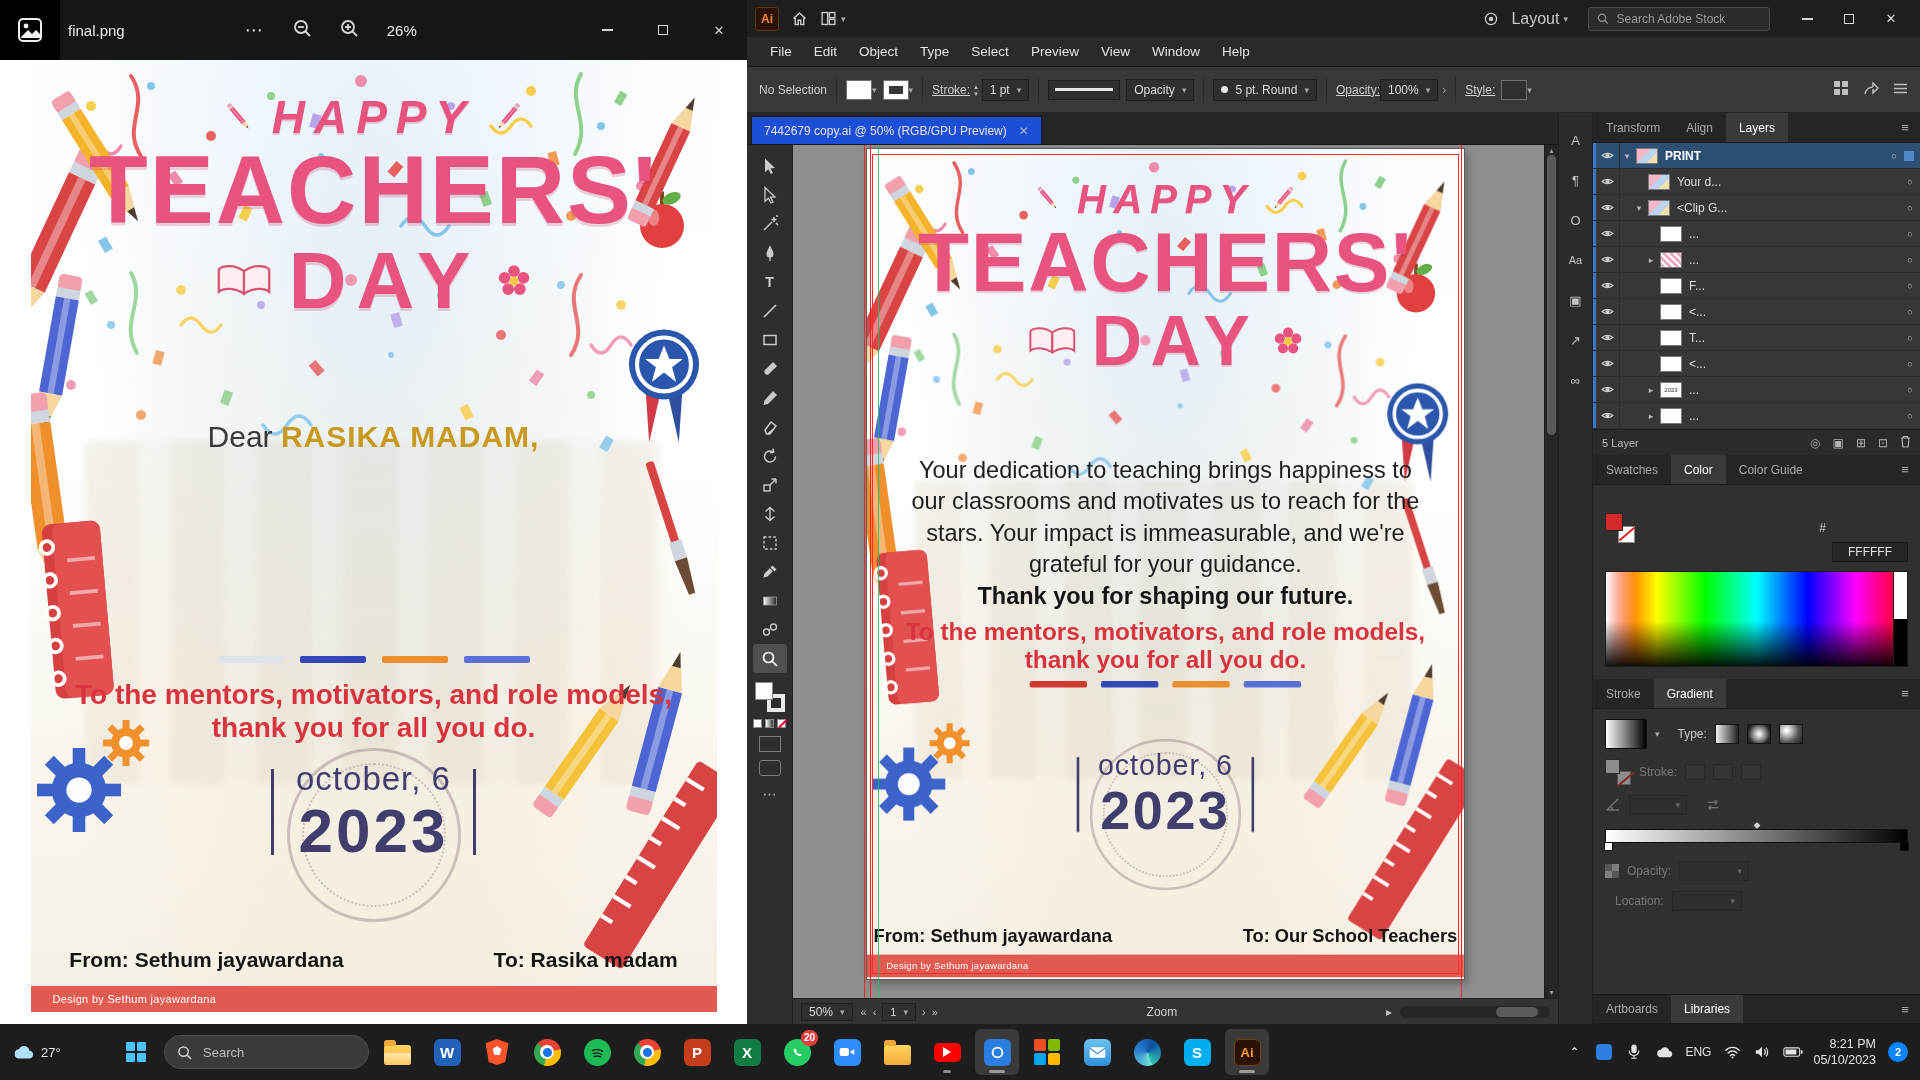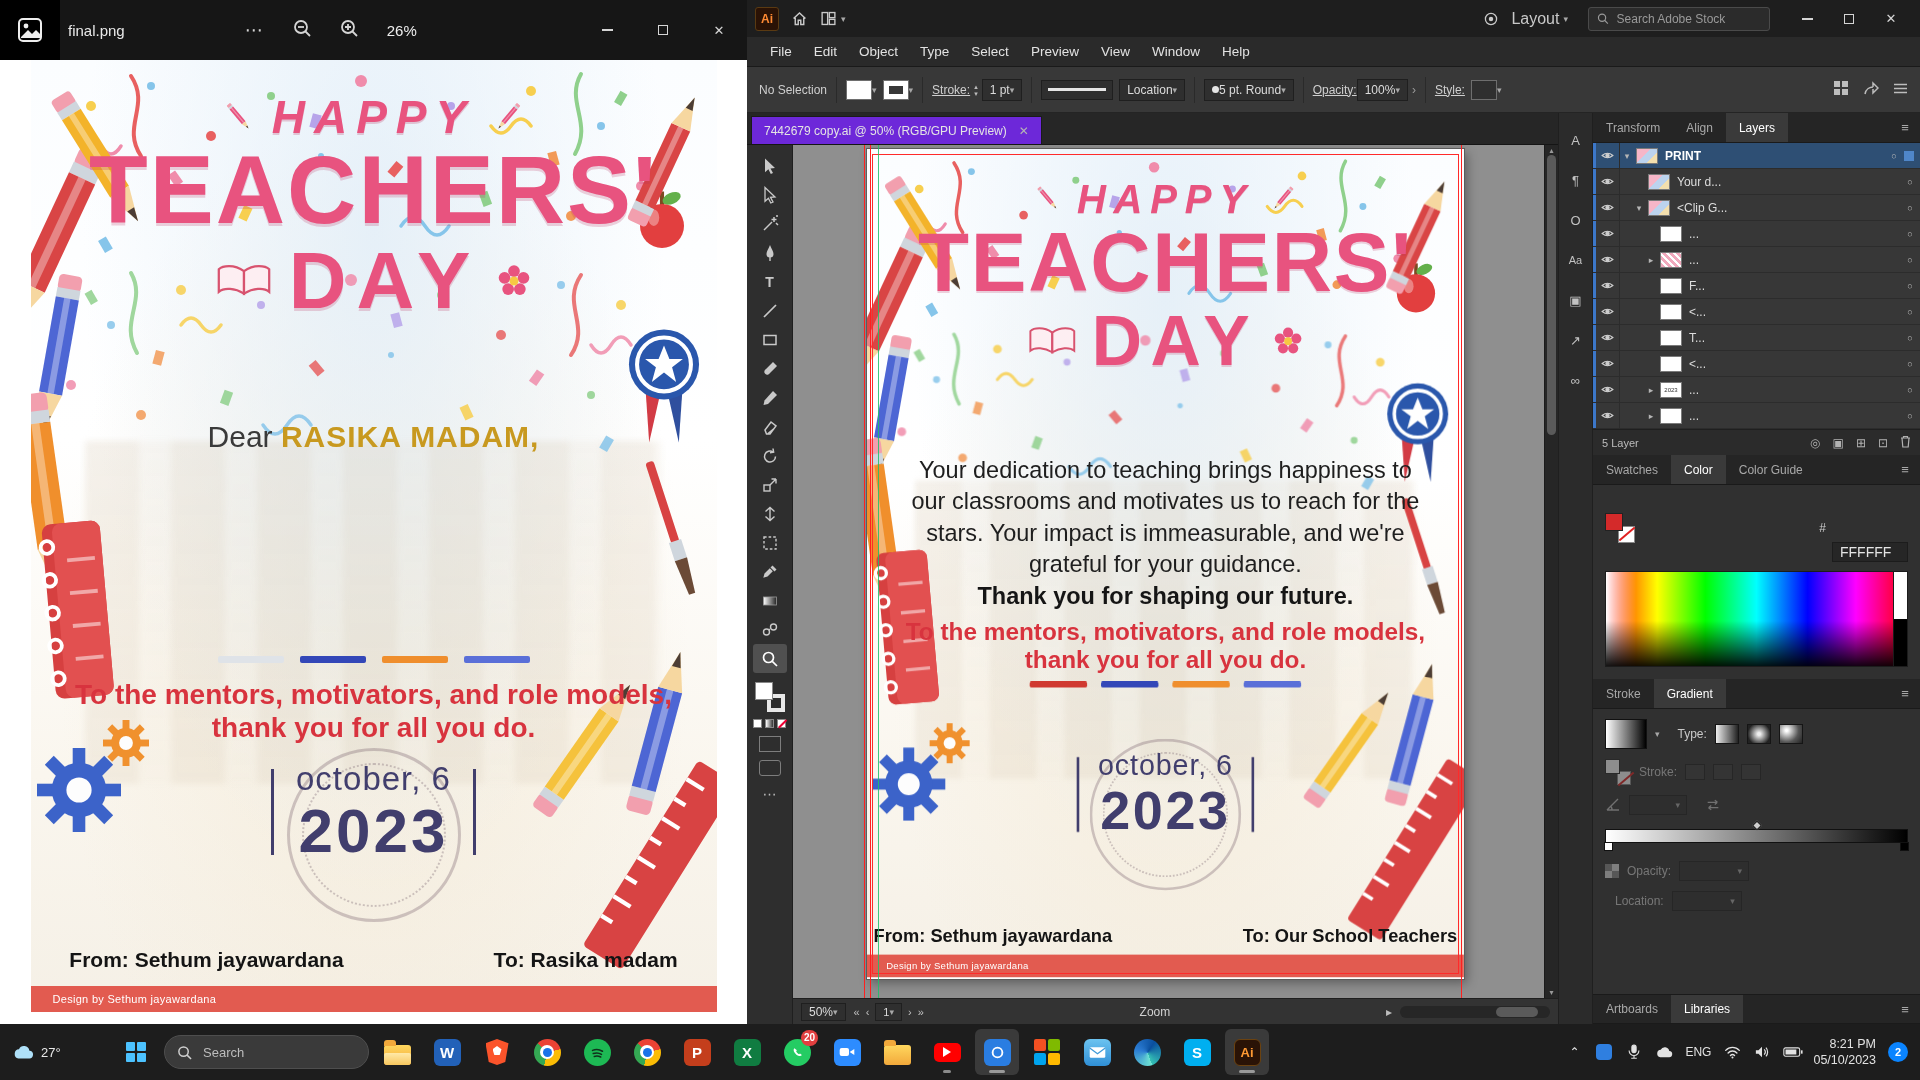--- a/index.html
+++ b/index.html
@@ -71,31 +71,31 @@
   .ai-stock input::placeholder{color:#9a9a9a;}
   .ai-wc{display:flex;height:37px;margin-left:4px;}
   .ai-wc .wcbtn{width:42px;height:37px;}
   .ai-menu{height:30px;background:#2a2a2a;display:flex;align-items:center;padding-left:12px;border-bottom:1px solid #1a1a1a;flex:0 0 auto;}
   .mitem{padding:0 11px;font-size:13.5px;color:#e2e2e2;}
   .ai-ctrl{height:46px;background:#383838;border-bottom:1px solid #242424;display:flex;align-items:center;padding:0 12px;font-size:12px;flex:0 0 auto;white-space:nowrap;}
   .sep{width:1px;height:26px;background:#2a2a2a;margin:0 9px;flex:0 0 auto;}
   .well{width:26px;height:20px;background:#fff;border:1px solid #6e6e6e;display:inline-block;}
   .well.stroke{background:#fff;position:relative;}
   .well.stroke::after{content:'';position:absolute;inset:5px;background:#383838;}
-  .fld{height:22px;background:#2f2f2f;border:1px solid #1f1f1f;display:flex;align-items:center;padding:0 7px;color:#dcdcdc;}
+  .fld{height:22px;background:#2f2f2f;border:1px solid #1f1f1f;display:flex;align-items:center;padding:0 7px;gap:7px;color:#dcdcdc;}
   .ulbl{text-decoration:underline;color:#cfcfcf;}
   .stepper{display:flex;flex-direction:column;font-size:7px;line-height:7px;color:#bbb;margin:0 4px;}
   .linePrev{width:72px;height:20px;background:#2f2f2f;border:1px solid #1f1f1f;display:grid;place-items:center;}
   .linePrev i{display:block;width:58px;height:3px;background:#e6e6e6;}
   .bullet{width:7px;height:7px;border-radius:50%;background:#e6e6e6;display:inline-block;}
   .ai-ctrl .right{margin-left:auto;display:flex;align-items:center;gap:14px;color:#bdbdbd;}
   .ai-bodyrow{flex:1;display:flex;min-height:0;}
   .ai-leftcol{flex:1;display:flex;flex-direction:column;min-width:0;}
   .ai-tabrow{height:32px;background:#262626;display:flex;align-items:flex-end;border-bottom:1px solid #151515;padding-left:4px;flex:0 0 auto;}
-  .doctab{height:28px;background:#6d28d9;color:#e4e4e4;font-size:12px;display:flex;align-items:center;padding:0 12px;gap:12px;border:1px solid #1b1b1b;border-bottom:none;margin-top:32px;}
+  .doctab{height:28px;background:#1d4ed8;color:#e4e4e4;font-size:12px;display:flex;align-items:center;padding:0 12px;gap:12px;border:1px solid #1b1b1b;border-bottom:none;margin-top:32px;}
   .doctab .x{color:#b5b5b5;font-size:12px;}
   .ai-work{flex:1;display:flex;min-height:0;}
   .tools{width:46px;background:#2e2e2e;border-right:1px solid #1f1f1f;display:flex;flex-direction:column;align-items:center;padding-top:6px;flex:0 0 auto;}
   .tool{width:34px;height:29px;display:grid;place-items:center;color:#c9c9c9;}
   .tool svg{width:18px;height:18px;}
   .tool.active{background:#505050;border-radius:3px;color:#fff;}
   .tool.txt{font-size:14px;font-weight:bold;}
   .fsw{position:relative;width:32px;height:32px;margin-top:8px;flex:0 0 auto;}
   .fsw .bk{position:absolute;right:1px;bottom:1px;width:18px;height:18px;background:#2e2e2e;border:4px solid #e8e8e8;}
   .fsw .ft{position:absolute;left:1px;top:1px;width:18px;height:18px;background:#fff;border:1px solid #888;}
@@ -146,21 +146,21 @@
   .lfoot{height:26px;background:#2b2b2b;border-top:1px solid #1f1f1f;display:flex;align-items:center;padding:0 9px;font-size:11px;color:#bdbdbd;gap:10px;flex:0 0 auto;}
   .lfoot .fi{margin-left:2px;font-size:12px;color:#b2b2b2;}
   .lfoot .sp{flex:1;}
   .colorbody{padding:9px 12px 12px;display:flex;flex-direction:column;gap:9px;flex:0 0 auto;}
   .crow{display:flex;align-items:center;gap:8px;}
   .cpair{position:relative;width:30px;height:30px;}
   .cpair .bk{position:absolute;right:0;bottom:0;width:17px;height:17px;background:#fff;border:1px solid #888;}
   .cpair .bk::after{content:'';position:absolute;left:-2px;top:6px;width:20px;height:2px;background:#e02020;transform:rotate(-40deg);}
   .cpair .ft{position:absolute;left:0;top:0;width:18px;height:18px;background:#d42a2a;border:1px solid #222;}
   .hexfld{margin-left:auto;display:flex;align-items:center;gap:6px;color:#cfcfcf;font-size:12px;}
-  .hexbox{width:76px;height:20px;background:#262626;border:1px solid #1c1c1c;display:flex;align-items:center;padding:0 7px;color:#e4e4e4;font-size:14px;margin-top:48px;}
+  .hexbox{width:76px;height:20px;background:#262626;border:1px solid #1c1c1c;display:flex;align-items:center;padding:0 15px;color:#e4e4e4;font-size:12px;margin-top:48px;}
   .spectrum{height:96px;border:1px solid #1c1c1c;position:relative;background:
      linear-gradient(to bottom, rgba(255,255,255,.0) 0%, rgba(0,0,0,0) 52%, rgba(0,0,0,.92) 100%),
      linear-gradient(to right, #fff 0%, rgba(255,255,255,0) 10%),
      linear-gradient(to right,#f00 0%,#ff0 17%,#0f0 33%,#0ff 50%,#00f 67%,#f0f 83%,#f00 100%);}
   .spectrum .bw{position:absolute;right:0;top:0;width:14px;height:100%;display:flex;flex-direction:column;border-left:1px solid #1c1c1c;}
   .spectrum .bw i{flex:1;display:block;} .spectrum .bw i.w{background:#fff;} .spectrum .bw i.b{background:#000;}
   .gradbody{padding:10px 12px;display:flex;flex-direction:column;gap:10px;font-size:12px;color:#c9c9c9;flex:0 0 auto;}
   .grow{display:flex;align-items:center;gap:8px;}
   .gthumb{width:42px;height:30px;border:1px solid #111;background:linear-gradient(90deg,#fff,#000);}
   .gtypebtn{width:24px;height:20px;border:1px solid #151515;background:linear-gradient(90deg,#eee,#222);}
@@ -566,21 +566,21 @@
         </span>
       <div class="fld">
           <span>1 pt</span>
           <span class="caret">▾</span>
         </div>
       <span class="sep"></span>
       <div class="linePrev">
           <i></i>
         </div>
       <div class="fld" style="margin-left:6px">
-          <span>Location</span>
+          <span>Opacity</span>
           <span class="caret">▾</span>
         </div>
       <span class="sep"></span>
       <div class="fld">
           <span class="bullet"></span>
           <span>5 pt. Round</span>
           <span class="caret">▾</span>
         </div>
       <span class="sep"></span>
       <span class="ulbl">Opacity:</span>

